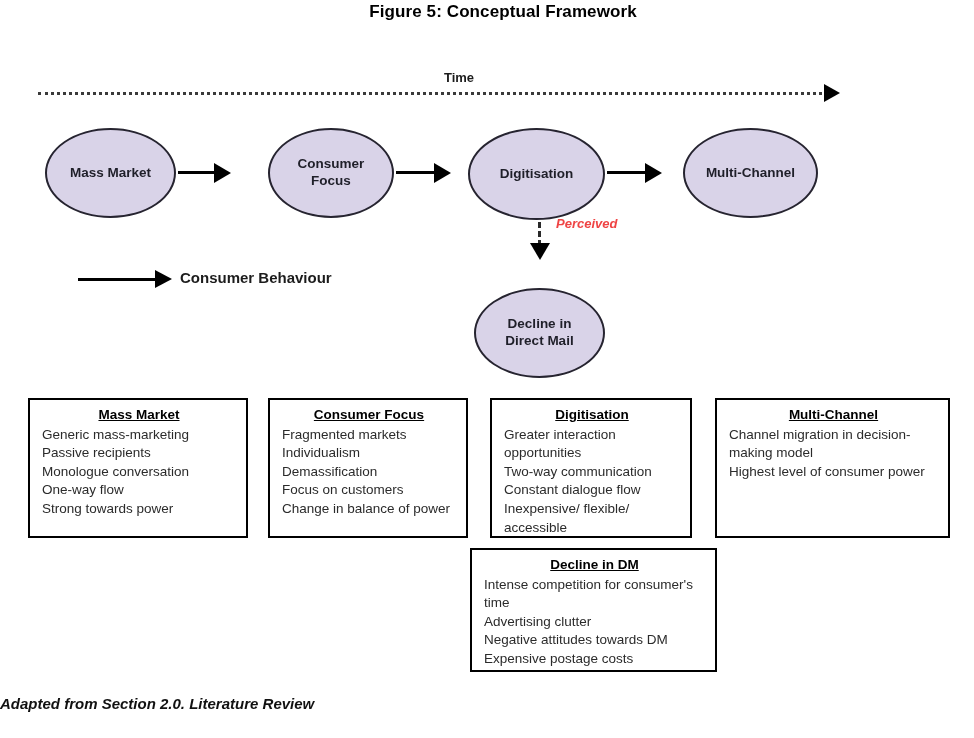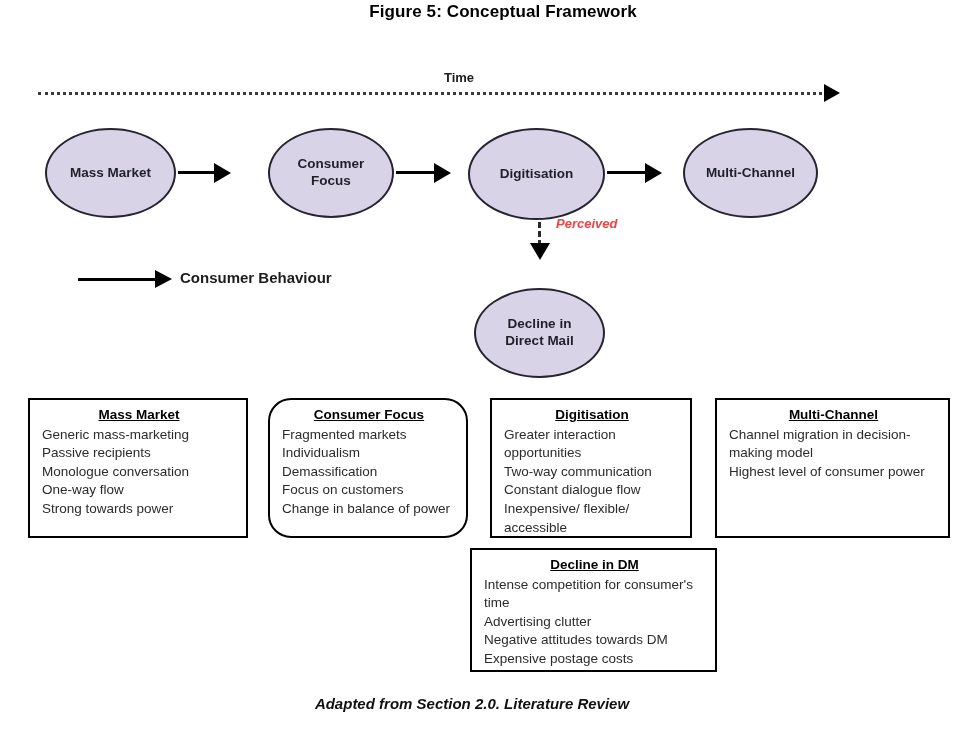--- a/index.html
+++ b/index.html
@@ -153,29 +153,29 @@
   }
   .attr-list {
     list-style: none;
     margin: 2px;
     padding: 0;
     font-size: 13.5px;
     line-height: 1.38;
     color: #2b2b2b;
   }
   #box-mass-market    { left: 28px;  top: 398px; width: 220px; height: 140px; }
-  #box-consumer-focus { left: 268px; top: 398px; width: 200px; height: 140px; border-radius: 23px; }
+  #box-consumer-focus { left: 268px; top: 398px; width: 200px; height: 140px; }
   #box-digitisation   { left: 490px; top: 398px; width: 202px; height: 140px; }
   #box-multi-channel  { left: 715px; top: 398px; width: 235px; height: 140px; }
   #box-decline-dm     { left: 470px; top: 548px; width: 247px; height: 124px; }
 
   
   #source-note {
     top: 695px; left: 0; width: 944px;
-    text-align: center;
+    text-align: left;
     font-size: 15px;
     font-style: italic;
     font-weight: bold;
     color: #111;
   }
 </style>
 </head>
 <body>
 
 <div id="figure-root">

